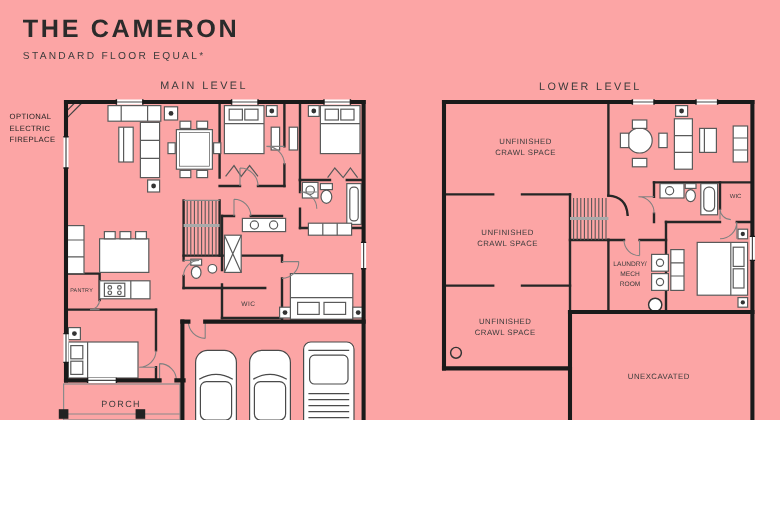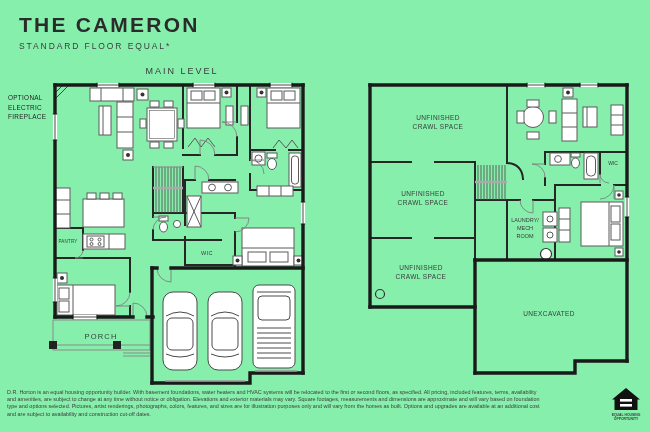--- a/index.html
+++ b/index.html
@@ -1,22 +1,22 @@
 <!DOCTYPE html>
 <html><head>
 <meta charset="utf-8">
 <style>
   html,body{margin:0;padding:0;background:#fff;}
-  .page{position:relative;width:650px;height:432px;background:#86efac;overflow:hidden;
+  .page{position:relative;width:650px;height:350px;background:#fca5a5;overflow:hidden;
         font-family:"Liberation Sans",sans-serif;color:#2e2e2e;}
   .hdr{position:absolute;left:19px;top:13px;}
   .title{font-size:21px;font-weight:600;letter-spacing:2.2px;color:#2b2b2b;}
   .subtitle{margin-top:4px;font-size:8.5px;letter-spacing:1.9px;color:#3c3c3c;}
   .lvl{position:absolute;font-size:9px;letter-spacing:2px;color:#3a3a3a;text-align:center;}
-  .lvl.main{left:122px;top:66px;width:120px;}
+  .lvl.main{left:110px;top:66px;width:120px;}
   .lvl.lower{left:430px;top:67px;width:124px;}
   .fpnote{position:absolute;left:8px;top:93px;font-size:6.4px;line-height:1.5;
           letter-spacing:.3px;color:#222;}
   svg{position:absolute;}
   svg text{font-family:"Liberation Sans",sans-serif;fill:#3b3b3b;}
   .disc{position:absolute;left:7px;top:389px;width:600px;font-size:5.45px;
         line-height:1.32;color:#3d3d3d;}
   .disc div{white-space:nowrap;}
   .ehlogo{position:absolute;left:611px;top:387px;}
 </style>
@@ -24,20 +24,21 @@
 <body>
 
 <div class="page">
 
   <div class="hdr">
     <div class="title">THE CAMERON</div>
     <div class="subtitle">STANDARD FLOOR EQUAL*</div>
   </div>
 
   <div class="lvl main">MAIN LEVEL</div>
+  <div class="lvl lower">LOWER LEVEL</div>
 
   <div class="fpnote">
     <div>OPTIONAL</div>
     <div>ELECTRIC</div>
     <div>FIREPLACE</div>
   </div>
 
   <svg style="left:45px;top:82px;" width="262" height="305" viewBox="0 0 262 305">
 
     <g stroke="#8a8a8a" stroke-width="1" fill="none">

